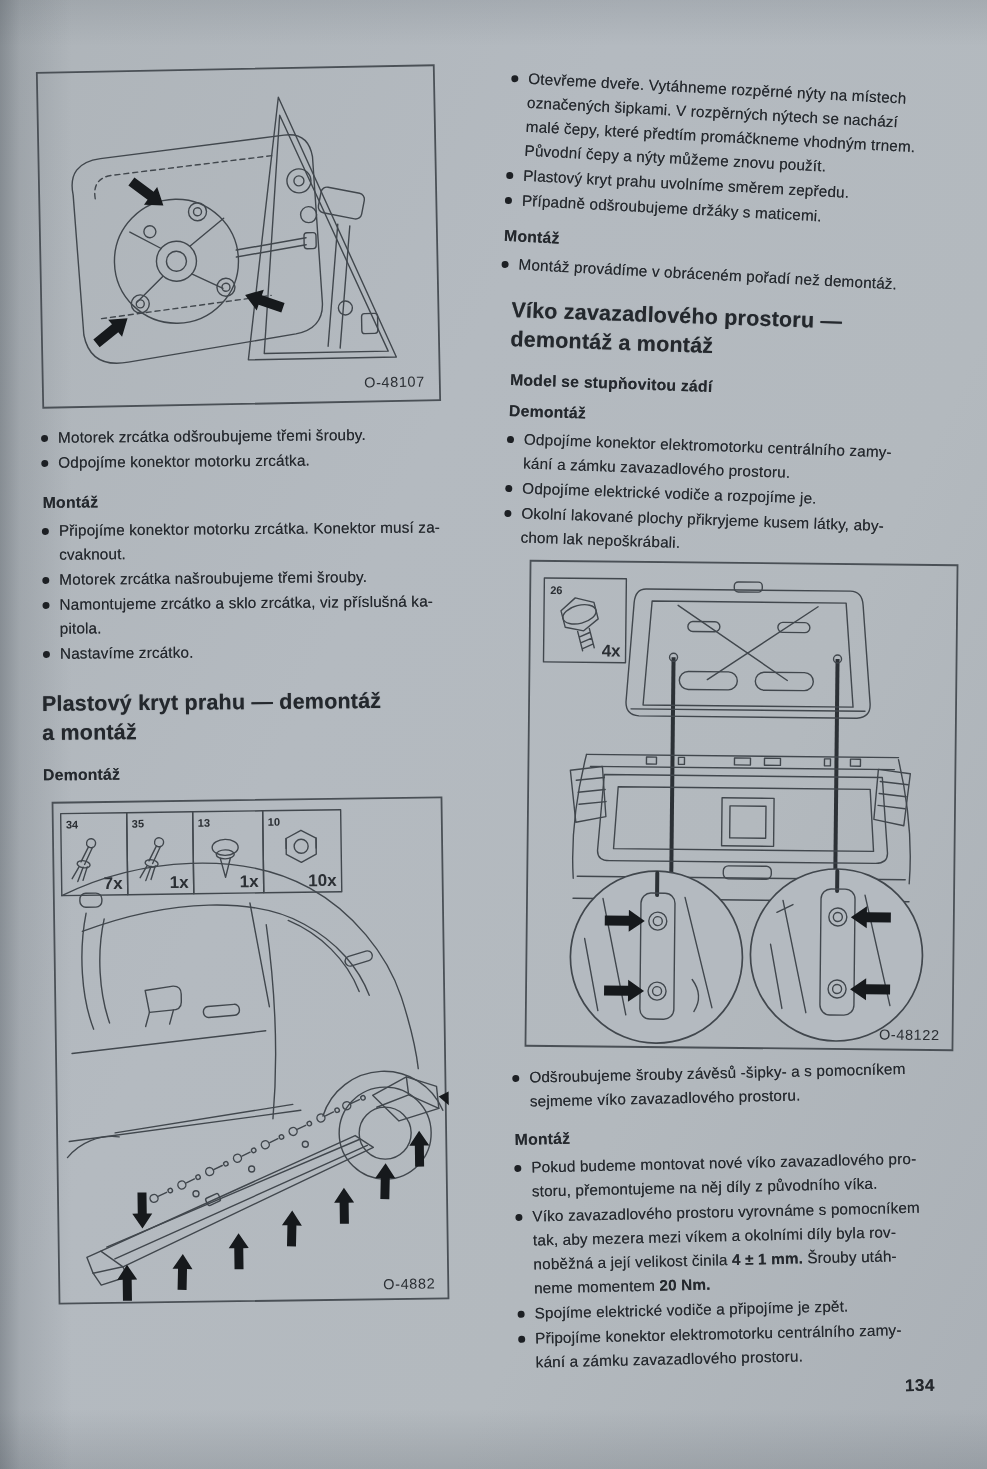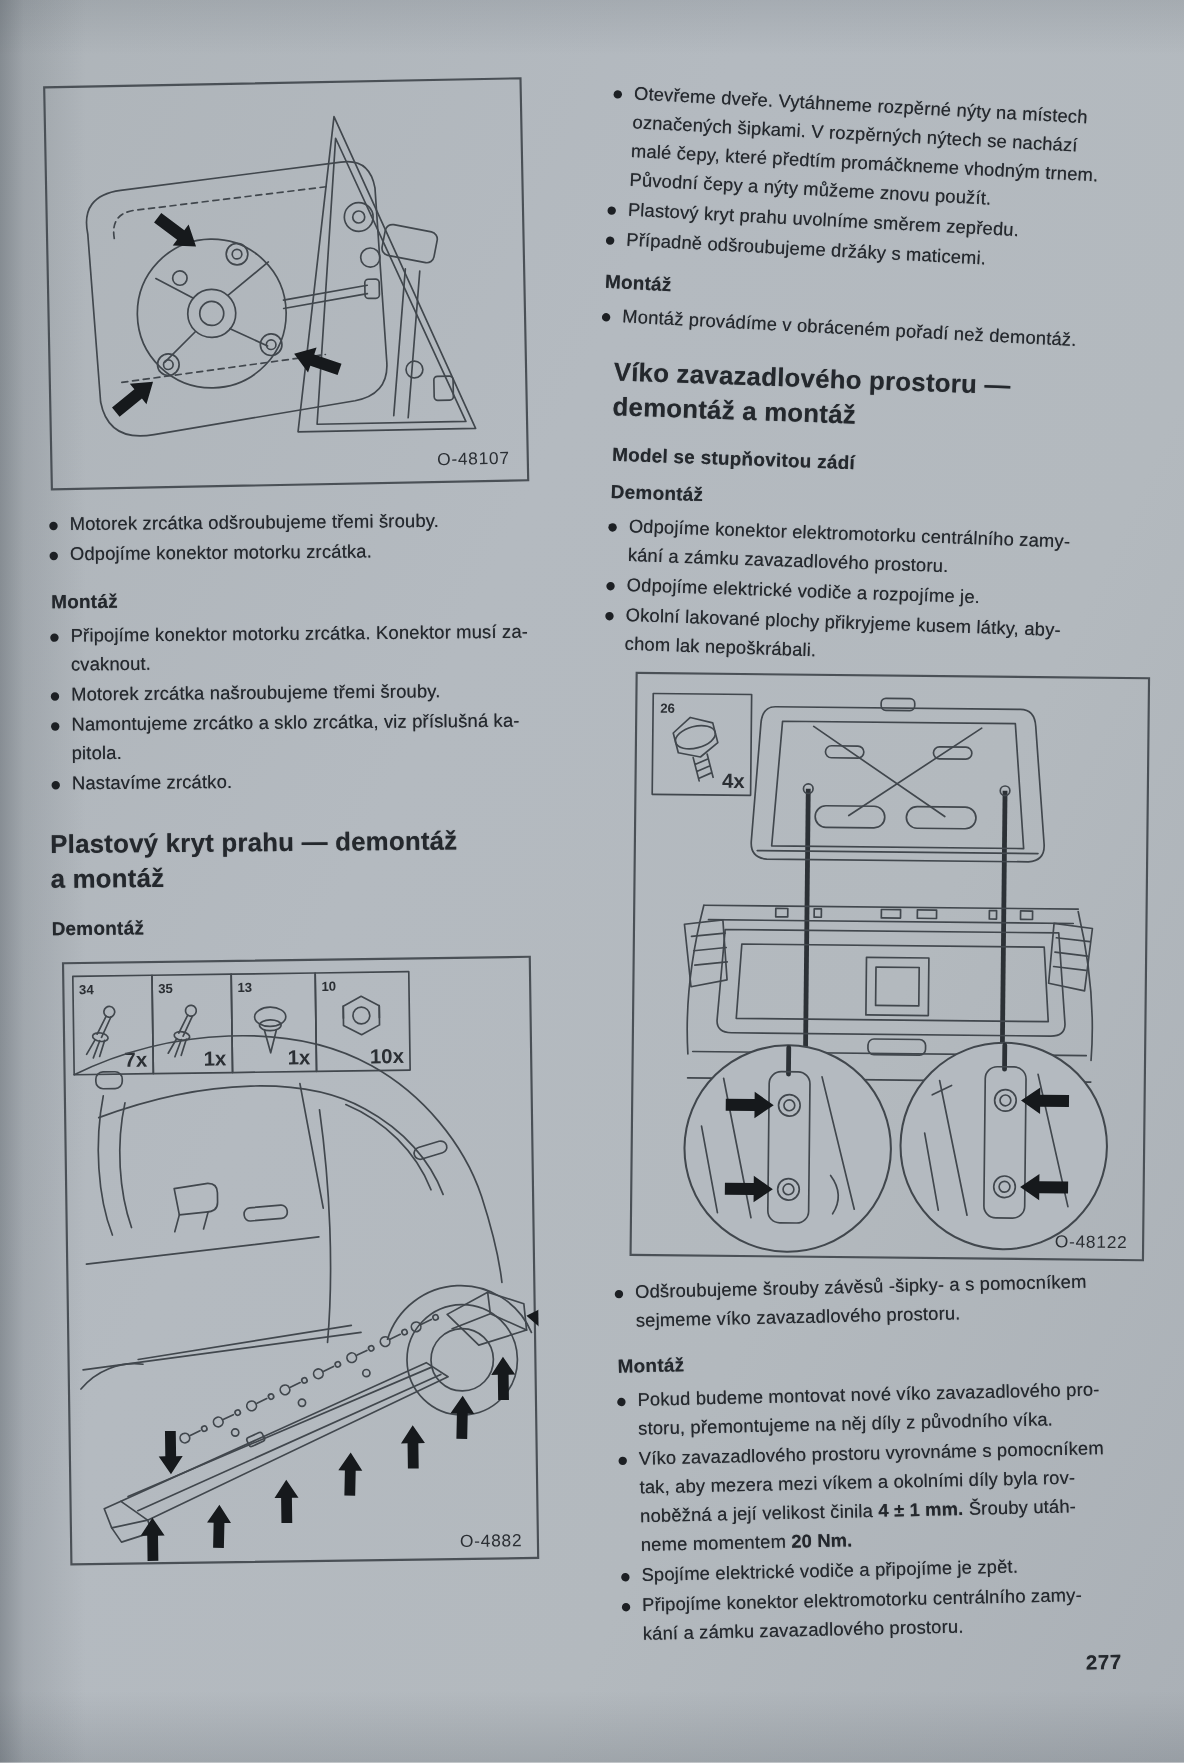--- a/index.html
+++ b/index.html
@@ -469,15 +469,15 @@
       <div class="item">
         <span class="dot"></span>
         <div class="txt">
             <div>Připojíme konektor elektromotorku centrálního zamy-</div>
             <div>kání a zámku zavazadlového prostoru.</div>
           </div>
       </div>
     </div>
   </div>
 
-  <div class="abs pageno" style="left:905px; top:1376px; transform:rotate(-1deg);">277</div>
+  <div class="abs pageno" style="left:905px; top:1376px; transform:rotate(-1deg);">134</div>
 
 </div>
 
 </body></html>

